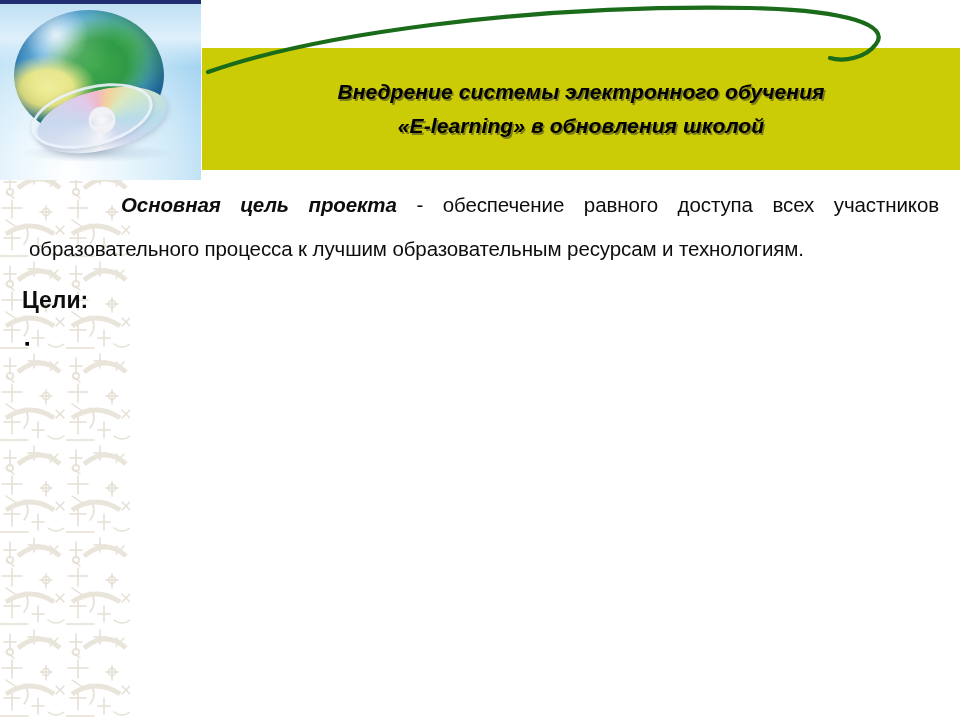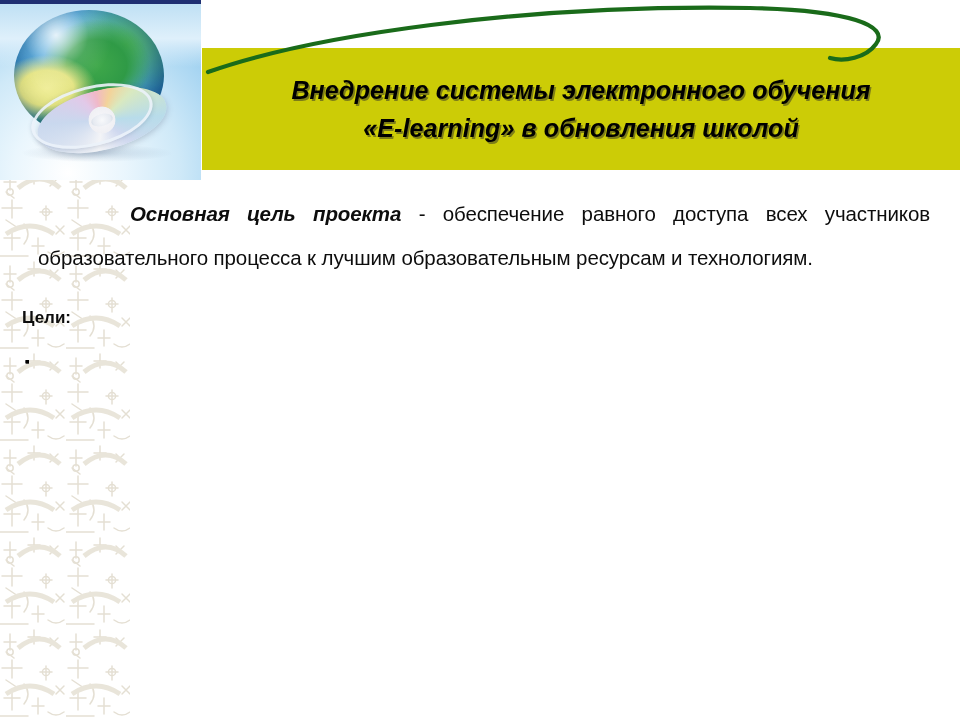--- a/index.html
+++ b/index.html
@@ -144,60 +144,60 @@
     display: flex;
     flex-direction: column;
     justify-content: center;
     align-items: center;
     gap: 12px;
   }
   .title-line {
     font-family: "Liberation Sans", sans-serif;
     font-weight: bold;
     font-style: italic;
-    font-size: 25px;
+    font-size: 21px;
     line-height: 1.05;
     color: #000000;
     text-align: center;
     white-space: nowrap;
     letter-spacing: 0.1px;
     text-shadow: 1.6px 1.6px 0.6px rgba(60,60,40,0.55);
   }
 
   
   #body-text {
     position: absolute;
     left: 0px;
     top: 176px;
     width: 960px;
     color: #0d0d0d;
     font-family: "Liberation Sans", sans-serif;
     font-size: 20.5px;
   }
   .para {
-    margin: 16px;
+    margin: 7px;
     padding: 0 14px 0 22px;
     text-align: justify;
     text-justify: inter-word;
     line-height: 44px;
     letter-spacing: -0.1px;
   }
   .para .indent {
     display: inline-block;
     width: 92px;
   }
   .para b.goal {
     font-weight: bold;
     font-style: italic;
   }
   .section-head {
     margin: 0;
     padding: 0 14px 0 22px;
     font-weight: bold;
-    font-size: 17px;
+    font-size: 23px;
     line-height: 44px;
   }
   ul.goals {
     margin: 0;
     padding: 0;
     list-style: none;
   }
   ul.goals > li {
     position: relative;
     margin: 0;

